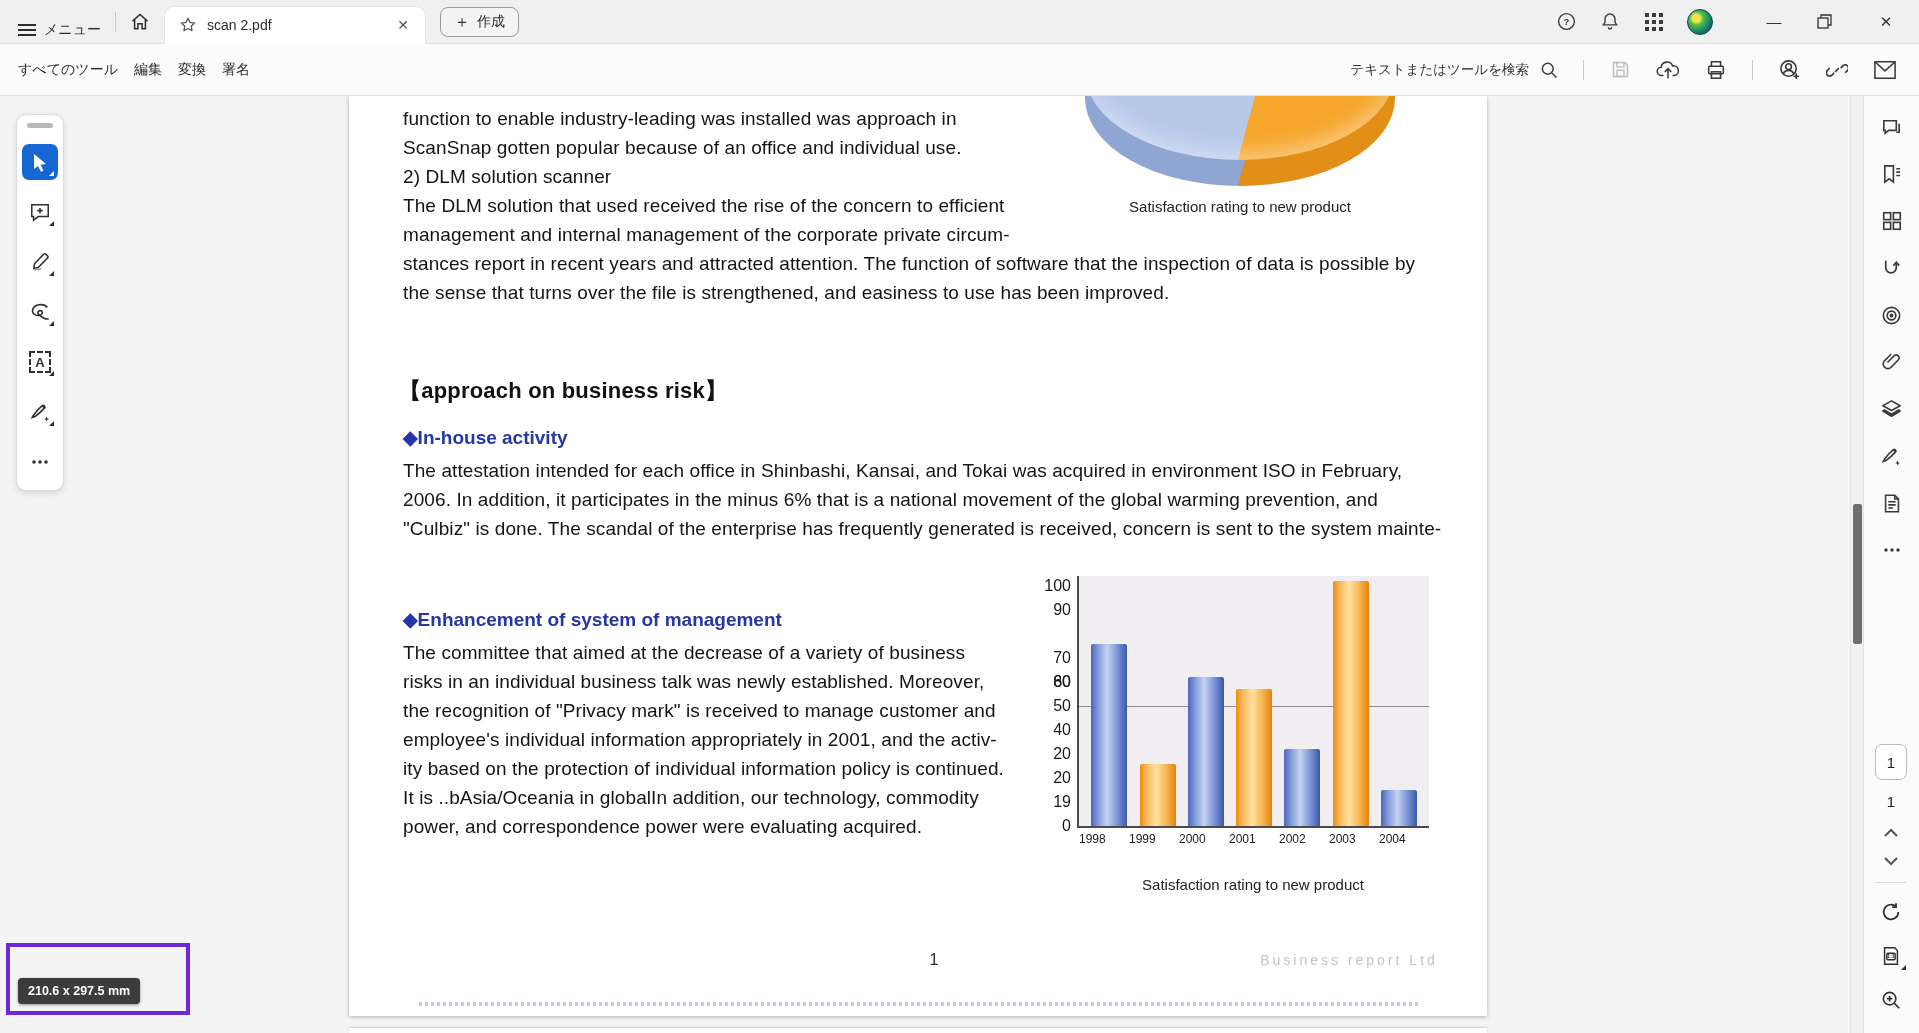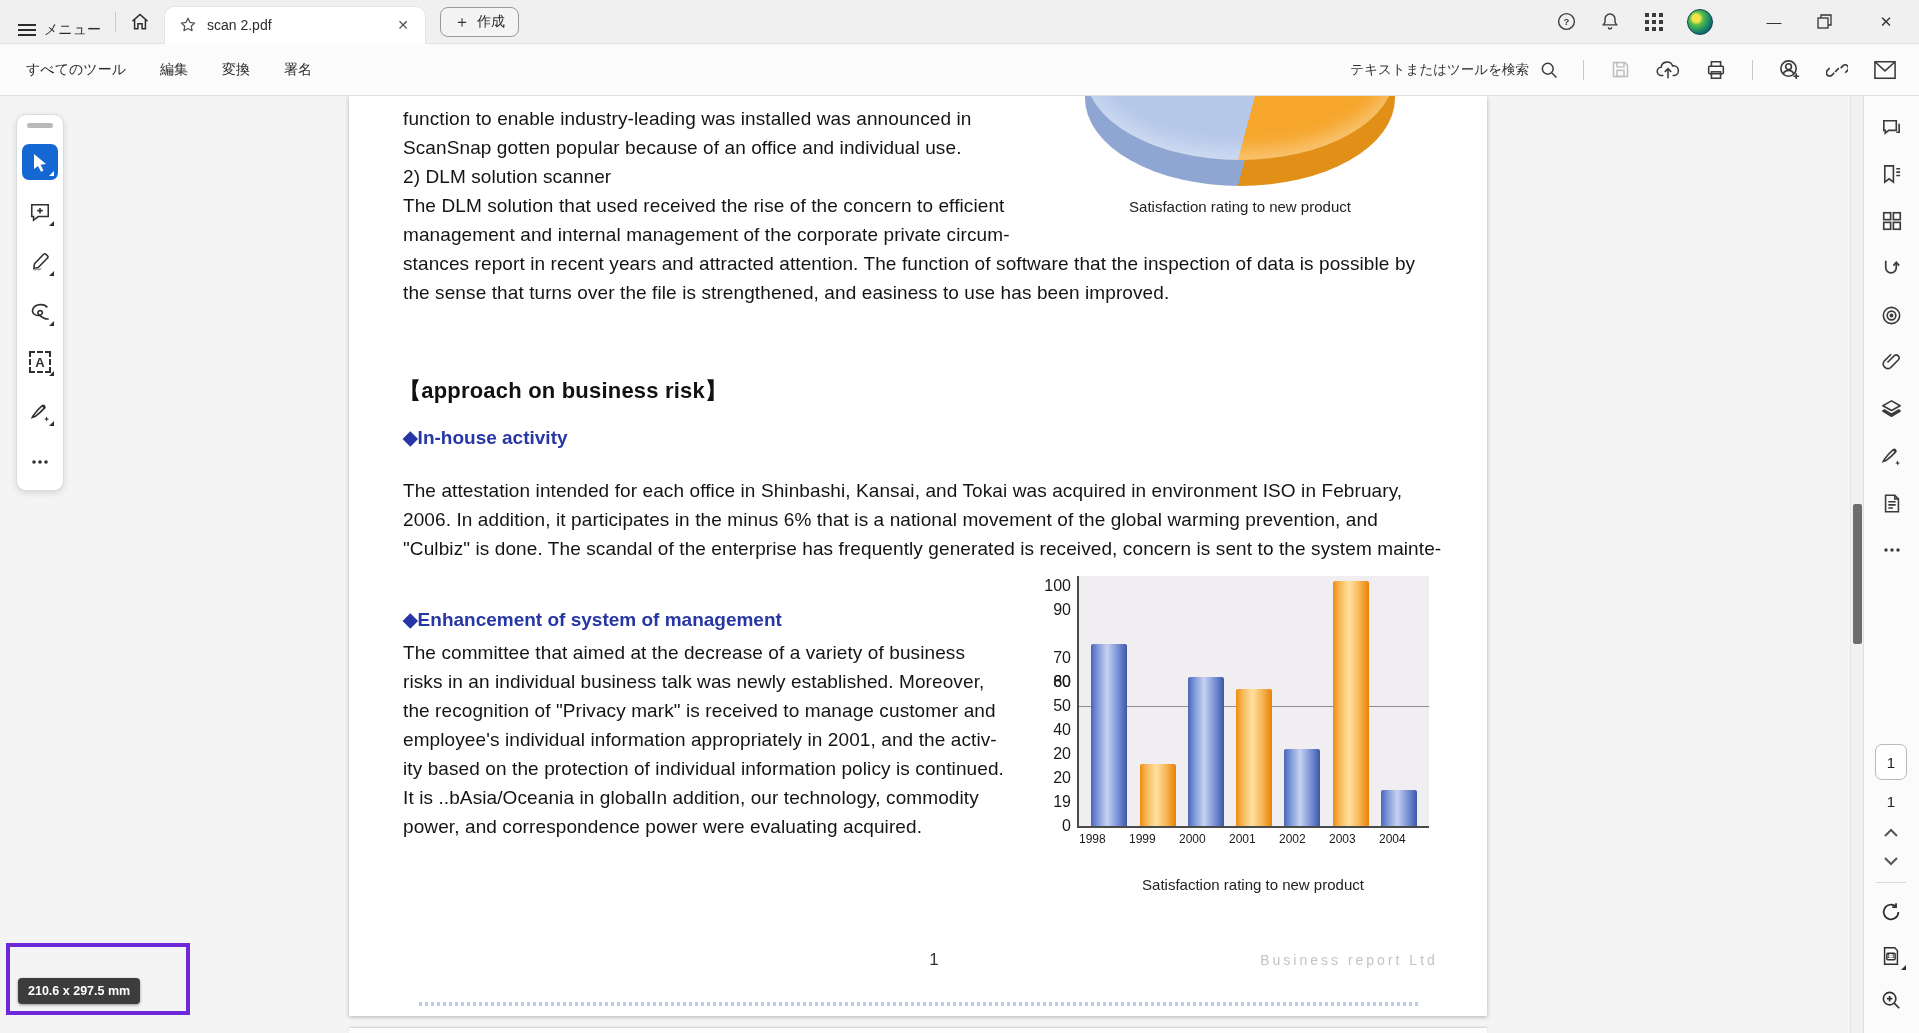--- a/index.html
+++ b/index.html
@@ -18,21 +18,21 @@
   .create-btn { display:flex; align-items:center; gap:7px; margin-left:14px; border:1px solid #9a9a9a; border-radius:8px; padding:5px 13px; background:#f4f4f4; cursor:pointer; }
   .plus-glyph { font-size:16px; color:#333; line-height:1; }
   .tb-right { margin-left:auto; display:flex; align-items:center; gap:22px; padding-right:20px; }
   .tb-icon { width:22px; height:22px; display:flex; align-items:center; justify-content:center; color:#3b3b3b; cursor:pointer; }
   .avatar { width:26px; height:26px; border-radius:50%; background:radial-gradient(circle at 35% 35%, #f3e24a 0 18%, #54c24a 30%, #147a6b 65%, #0a3f52 100%); border:1px solid #0a3f52; cursor:pointer; }
   .win-group { display:flex; align-items:center; gap:30px; margin-left:26px; }
   .win-btn { font-size:15px; color:#333; width:26px; text-align:center; cursor:pointer; }
 
   
   .toolbar { position:absolute; left:0; top:44px; width:1919px; height:52px; background:#fbfbfb; border-bottom:1px solid #dfdfdf; display:flex; align-items:center; }
-  .tool-menu { display:flex; align-items:center; gap:34px; padding-left:26px; }
+  .tool-menu { display:flex; align-items:center; gap:16px; padding-left:18px; }
   .tool-menu .tm-item { font-size:14px; color:#2c2c2c; cursor:pointer; white-space:nowrap; }
   .toolbar-right { margin-left:auto; display:flex; align-items:center; gap:24px; padding-right:22px; }
   .search-box { display:flex; align-items:center; gap:10px; cursor:pointer; }
   .search-box .search-label { font-size:13.5px; color:#333; white-space:nowrap; }
   .icon-btn { width:24px; height:24px; display:flex; align-items:center; justify-content:center; cursor:pointer; color:#3b3b3b; }
   .icon-btn.disabled { color:#bdbdbd; cursor:default; }
 
   
   .main { position:absolute; left:0; top:96px; width:1919px; height:937px; background:#f4f4f4; overflow:hidden; }
 
@@ -50,21 +50,21 @@
   .page { position:absolute; left:349px; top:0; width:1138px; height:920px; background:#ffffff; box-shadow:0 1px 4px rgba(0,0,0,.28); }
   .next-page-sliver { position:absolute; left:349px; bottom:0; width:1138px; height:5px; background:#fdfdfd; box-shadow:0 -1px 2px rgba(0,0,0,.15); }
 
   .scan-text { color:#141414; font-size:19px; line-height:29px; letter-spacing:.1px; }
   .scan-text div { white-space:nowrap; }
   .blockA { position:absolute; left:54px; top:8px; width:612px; }
   .blockB { position:absolute; left:54px; top:153px; width:1090px; }
   .doc-heading { position:absolute; left:50px; top:280px; font-size:22px; font-weight:bold; color:#111; letter-spacing:.2px; }
   .sec-title { position:absolute; left:54px; font-size:19px; font-weight:bold; color:#2636a4; }
   .sec1-title { top:330px; }
-  .sec1-para { position:absolute; left:54px; top:360px; width:1092px;margin-top:20px; }
+  .sec1-para { position:absolute; left:54px; top:360px; width:1092px; }
   .sec2-title { top:512px; }
   .sec2-para { position:absolute; left:54px; top:542px; width:616px; }
 
   
   .pie-rim  { position:absolute; left:736px; top:-86px;  width:310px; height:176px; border-radius:50%; background:linear-gradient(105deg,#8fa6d2 0 56%, #e18f17 56% 100%); }
   .pie-face { position:absolute; left:736px; top:-112px; width:310px; height:176px; border-radius:50%; background:linear-gradient(105deg,#b6c8ea 0 56%, #f6a62b 56% 100%); box-shadow:inset 0 -10px 18px rgba(255,255,255,.35), inset 0 6px 10px rgba(0,0,0,.08); }
   .pie-caption { position:absolute; left:736px; top:102px; width:310px; text-align:center; font-size:15px; color:#222; }
 
   
   .chart { position:absolute; left:688px; top:480px; width:400px; height:330px; }
@@ -299,21 +299,21 @@
     </div>
   </div>
 
   <div class="page">
 
     <div class="pie-rim"></div>
     <div class="pie-face"></div>
     <div class="pie-caption">Satisfaction rating to new product</div>
 
     <div class="scan-text blockA">
-        <div>function to enable industry-leading was installed was announced in</div>
+        <div>function to enable industry-leading was installed was approach in</div>
         <div>ScanSnap gotten popular because of an office and individual use.</div>
         <div>2) DLM solution scanner</div>
         <div>The DLM solution that used received the rise of the concern to efficient</div>
         <div>management and internal management of the corporate private circum-</div>
       </div>
     <div class="scan-text blockB">
         <div>stances report in recent years and attracted attention. The function of software that the inspection of data is possible by</div>
         <div>the sense that turns over the file is strengthened, and easiness to use has been improved.</div>
       </div>
 

